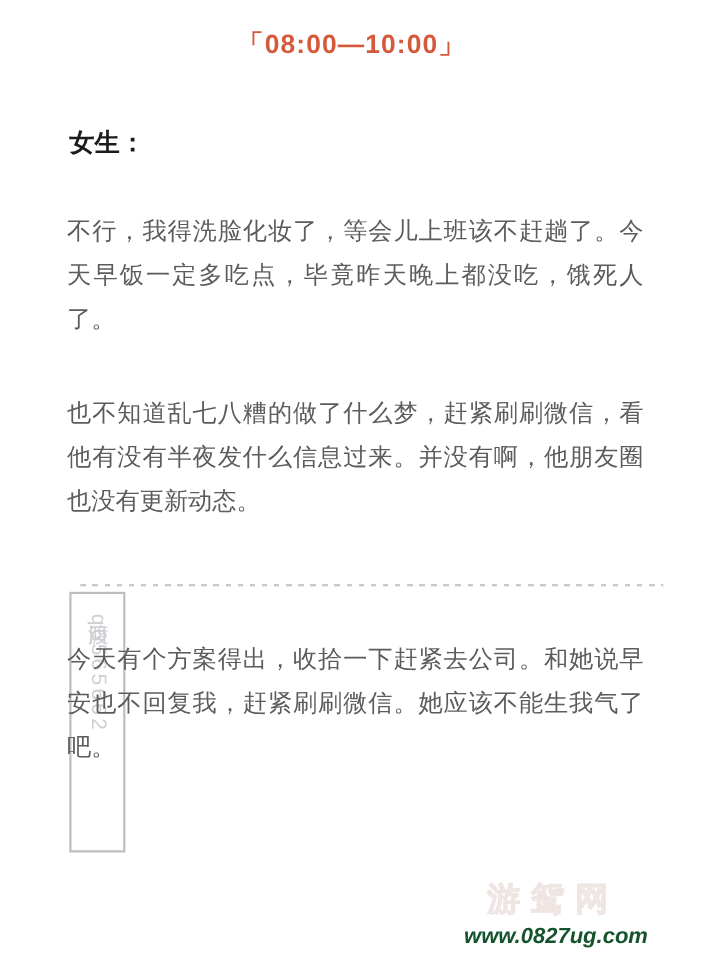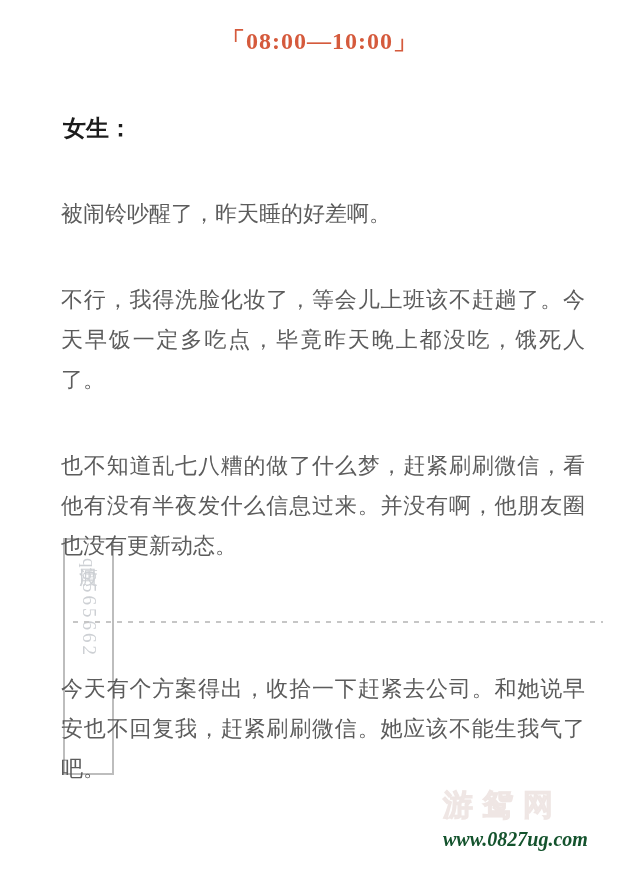--- a/index.html
+++ b/index.html
@@ -7,21 +7,21 @@
     padding: 0;
     background: #ffffff;
   }
   .page {
     position: relative;
     width: 567px;
     height: 869px;
     margin: 0 auto;
     background: #ffffff;
     overflow: hidden;
-    font-family: Liberation Serif, serif;
+    font-family: Liberation Sans, sans-serif;
   }
   .article-title {
     margin: 26px 0 0 0;
     text-align: center;
     font-size: 24px;
     line-height: 30px;
     font-weight: bold;
     color: #d55a3c;
     letter-spacing: 1px;
   }
@@ -74,22 +74,23 @@
     text-orientation: mixed;
     font-size: 19px;
     letter-spacing: 3px;
     color: #cdd0d4;
     margin-top: 12px;
     user-select: none;
   }
   .wm-bottom-right {
     position: absolute;
     right: 14px;
-    bottom: 18px;
+    bottom: 6px;
     z-index: 0;
+    text-align: right;
     pointer-events: none;
     user-select: none;
   }
   .wm-site-name {
     display: block;
     font-size: 30px;
     font-weight: bold;
     letter-spacing: 10px;
     color: #f3eceb;
     -webkit-text-stroke: 1px #efe6e4;
@@ -108,21 +109,20 @@
 <body>
 
 <div class="page">
 
   <h1 class="article-title">「08:00—10:00」</h1>
 
   <div class="content">
 
     <h2 class="section-heading heading-girl">女生：</h2>
 
-    <p class="para first">被闹铃吵醒了，昨天睡的好差啊。</p>
 
     <p class="para">不行，我得洗脸化妆了，等会儿上班该不赶趟了。今天早饭一定多吃点，毕竟昨天晚上都没吃，饿死人了。</p>
 
     <p class="para">也不知道乱七八糟的做了什么梦，赶紧刷刷微信，看他有没有半夜发什么信息过来。并没有啊，他朋友圈也没有更新动态。</p>
 
     <div class="divider"></div>
 
 
 
     <p class="para">今天有个方案得出，收拾一下赶紧去公司。和她说早安也不回复我，赶紧刷刷微信。她应该不能生我气了吧。</p>

